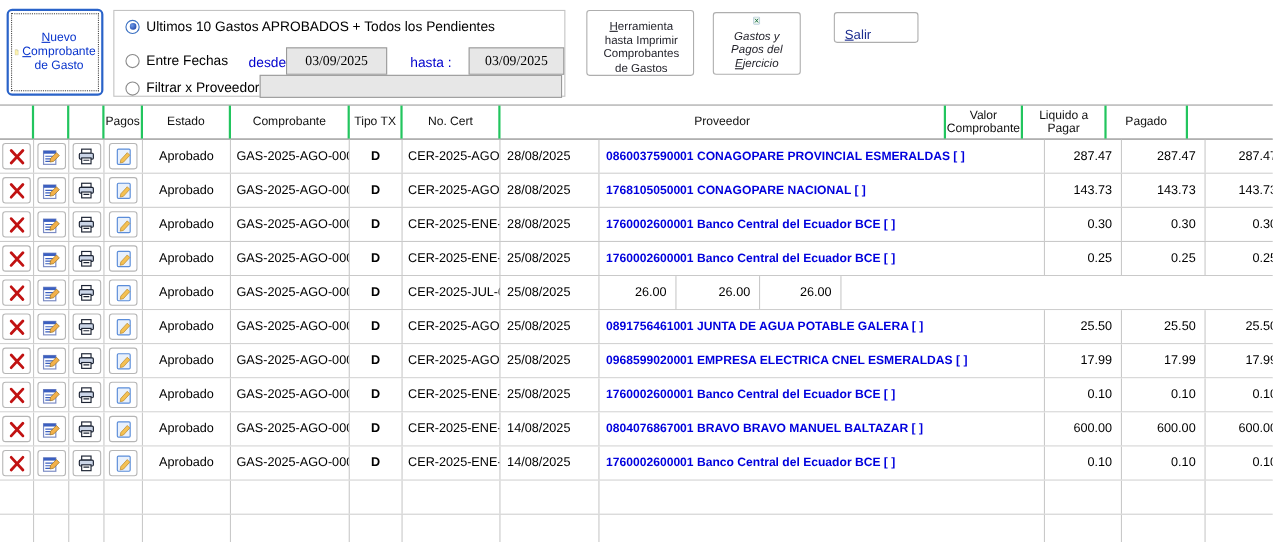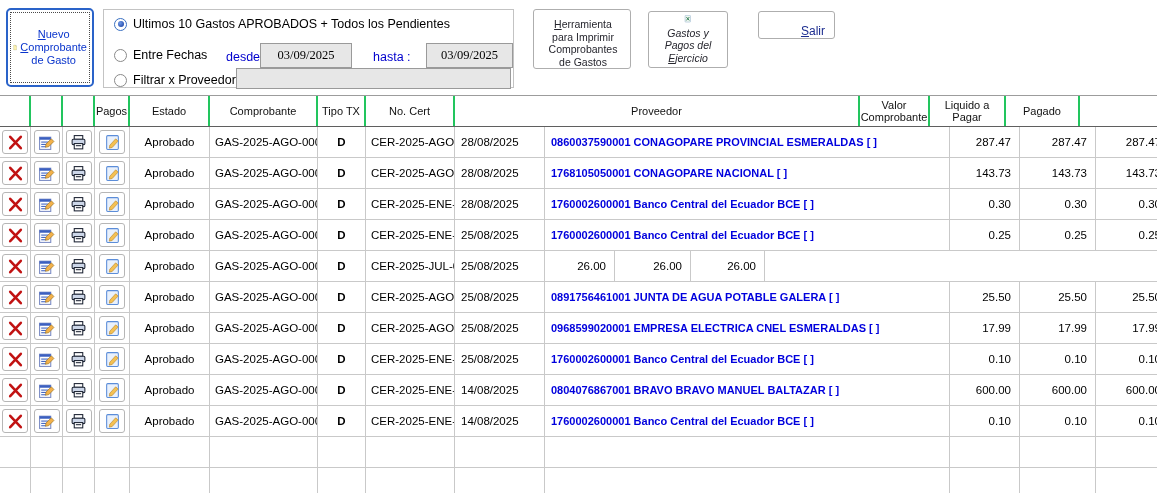--- a/index.html
+++ b/index.html
@@ -33,21 +33,21 @@
   #filter-prov-input { background:#e7e7e7; border:1px solid #9a9a9a; font-family:inherit; font-size:12px; padding:0 4px; }
 
   #print-tool-btn { position:absolute; left:533px; top:9px; width:98px; height:60px;
              display:flex; align-items:center; gap:5px; padding:3px 4px 3px 6px;
              font-size:10.5px; line-height:12.5px; }
   #print-tool-btn .lbl, #excel-btn .lbl { flex:1; text-align:center; }
   #excel-btn { position:absolute; left:648px; top:11px; width:80px; height:57px;
              display:flex; align-items:center; gap:4px; padding:3px 4px;
              font-size:10.5px; line-height:12.5px;font-style:italic; }
   #exit-btn { position:absolute; left:758px; top:11px; width:77px; height:28px;
-             display:flex; align-items:flex-end; gap:12px; padding:0 9px; font-size:12px; color:#1b2c8f; }
+             display:flex; align-items:flex-start; gap:12px; padding:0 9px; font-size:12px; color:#1b2c8f; }
   .ufl { display:block; }
   .ufl::first-letter { text-decoration: underline; }
 
   
   .grid { position:absolute; top:95px; left:0; width:1170px; background:#fff; }
   .thead { display:flex; height:32px; border-top:1px solid #9c9c9c; border-bottom:1px solid #5f5f5f;
            font-size:11px; color:#111; }
   .th { display:flex; flex-direction:column; align-items:center; justify-content:center;
         border-right:2px solid #22c55e; text-align:center; line-height:12px; }
   .tr { display:flex; height:31px; border-bottom:1px solid #c9c9c9; background:#fff; }
@@ -112,21 +112,21 @@
   <button id="print-tool-btn" class="win-btn">
     <svg width="22" height="22" viewBox="0 0 16 16">
       <rect x="4" y="1.5" width="8" height="3.5" fill="#fff" stroke="#1d2434"></rect>
       <rect x="2" y="5" width="12" height="5" rx="1" fill="#ccd6e8" stroke="#1d2434"></rect>
       <rect x="4" y="9" width="8" height="5" fill="#fff" stroke="#1d2434"></rect>
       <line x1="5.5" y1="11" x2="10.5" y2="11" stroke="#1d2434"></line>
       <line x1="5.5" y1="12.5" x2="10.5" y2="12.5" stroke="#1d2434"></line>
     </svg>
     <span class="lbl">
       <span class="ufl">Herramienta</span>
-      <span style="display:block">para Imprimir</span>
+      <span style="display:block">hasta Imprimir</span>
       <span style="display:block">Comprobantes</span>
       <span style="display:block">de Gastos</span>
     </span>
   </button>
 
   <button id="excel-btn" class="win-btn">
     <svg width="20" height="20" viewBox="0 0 18 18">
       <rect x="2" y="1" width="13" height="16" rx="1.5" fill="#eef6f0" stroke="#7fa3c4"></rect>
       <path d="M5.2 5 L12 13 M12 5 L5.2 13" stroke="#1e7145" stroke-width="2.1"></path>
     </svg>

